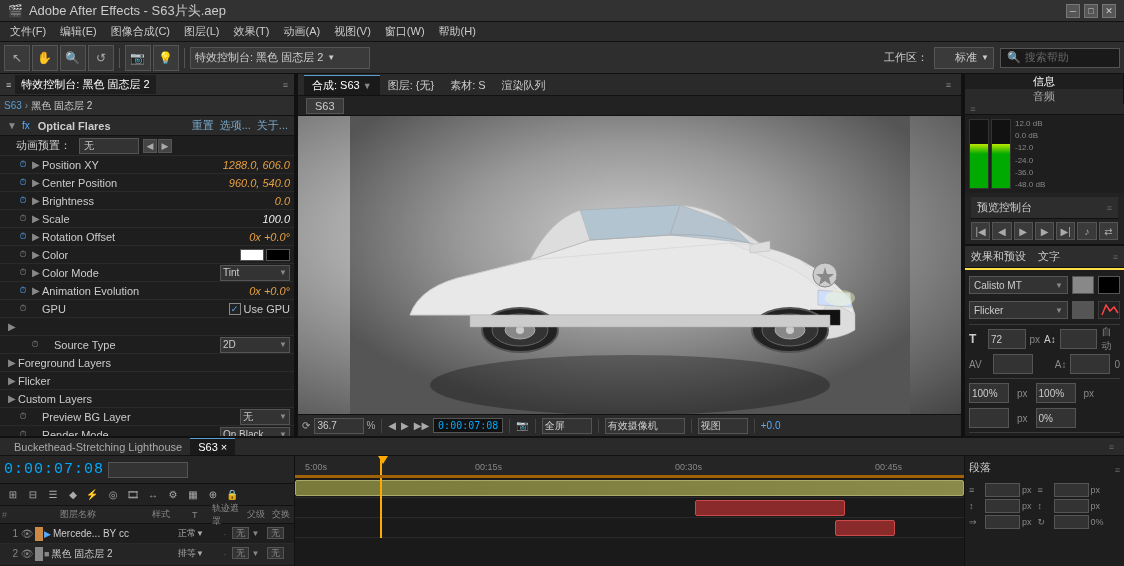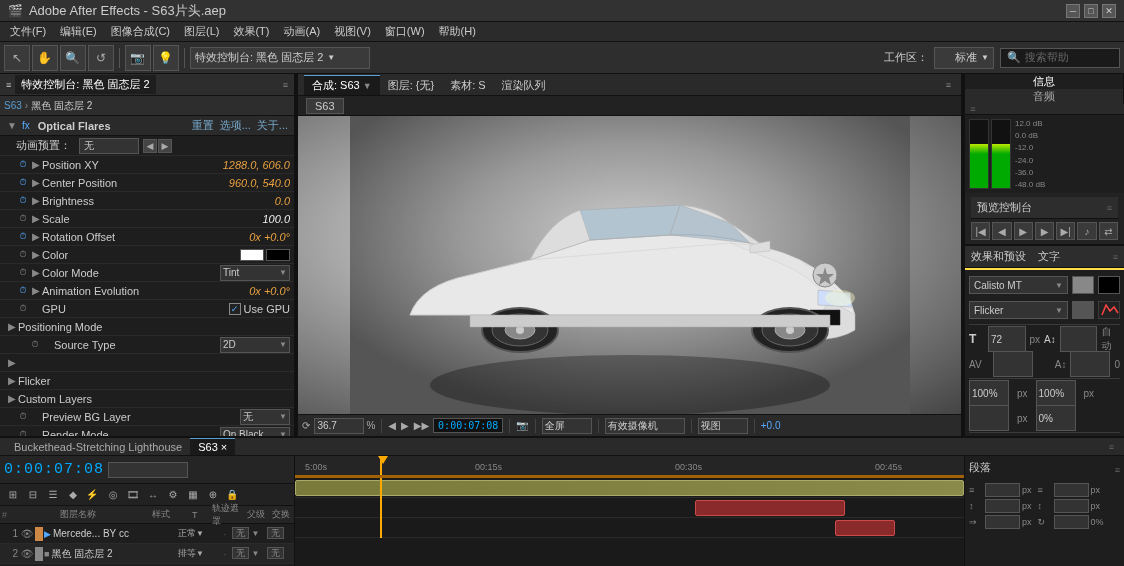--- a/index.html
+++ b/index.html
@@ -482,21 +482,21 @@
       font-size: 10px;
       padding: 0 4px;
       display: flex;
       align-items: center;
       justify-content: space-between;
     }
     .char-input {
       width: 40px;
       background: #333;
       border: 1px solid #555;
-      height: 26px;
+      height: 20px;
       color: #ccc;
       font-size: 10px;
       padding: 0 2px;
       display: flex;
       align-items: center;
     }
     .char-sep {
       height: 1px;
       background: #3a3a3a;
       margin: 3px 0;
@@ -859,35 +859,35 @@
         <div class="effect-row effect-row-indent">
           <span class="sw-icon">⏱</span>
           <span style="width:10px;"></span>
           <span class="row-label">GPU</span>
           <div class="checkbox-small">✓</div>
           <span style="font-size:11px; color:#ccc; margin-left:3px;">Use GPU</span>
         </div>
 
         <div class="effect-row" style="padding-left:8px;">
           <span class="row-toggle">▶</span>
-          <span class="row-label">Positioning Mode</span>
         </div>
 
         <div class="effect-row effect-row-indent2">
           <span class="sw-icon">⏱</span>
           <span style="width:10px;"></span>
           <span class="row-label">Source Type</span>
           <div class="dropdown-small" style="min-width:70px;">
             <span>2D</span>
             <span class="dropdown-arrow">▼</span>
           </div>
         </div>
 
         <div class="effect-row" style="padding-left:8px;">
           <span class="row-toggle">▶</span>
+          <span class="row-label">Foreground Layers</span>
         </div>
 
         <div class="effect-row" style="padding-left:8px;">
           <span class="row-toggle">▶</span>
           <span class="row-label">Flicker</span>
         </div>
 
         <div class="effect-row" style="padding-left:8px;">
           <span class="row-toggle">▶</span>
           <span class="row-label">Custom Layers</span>

